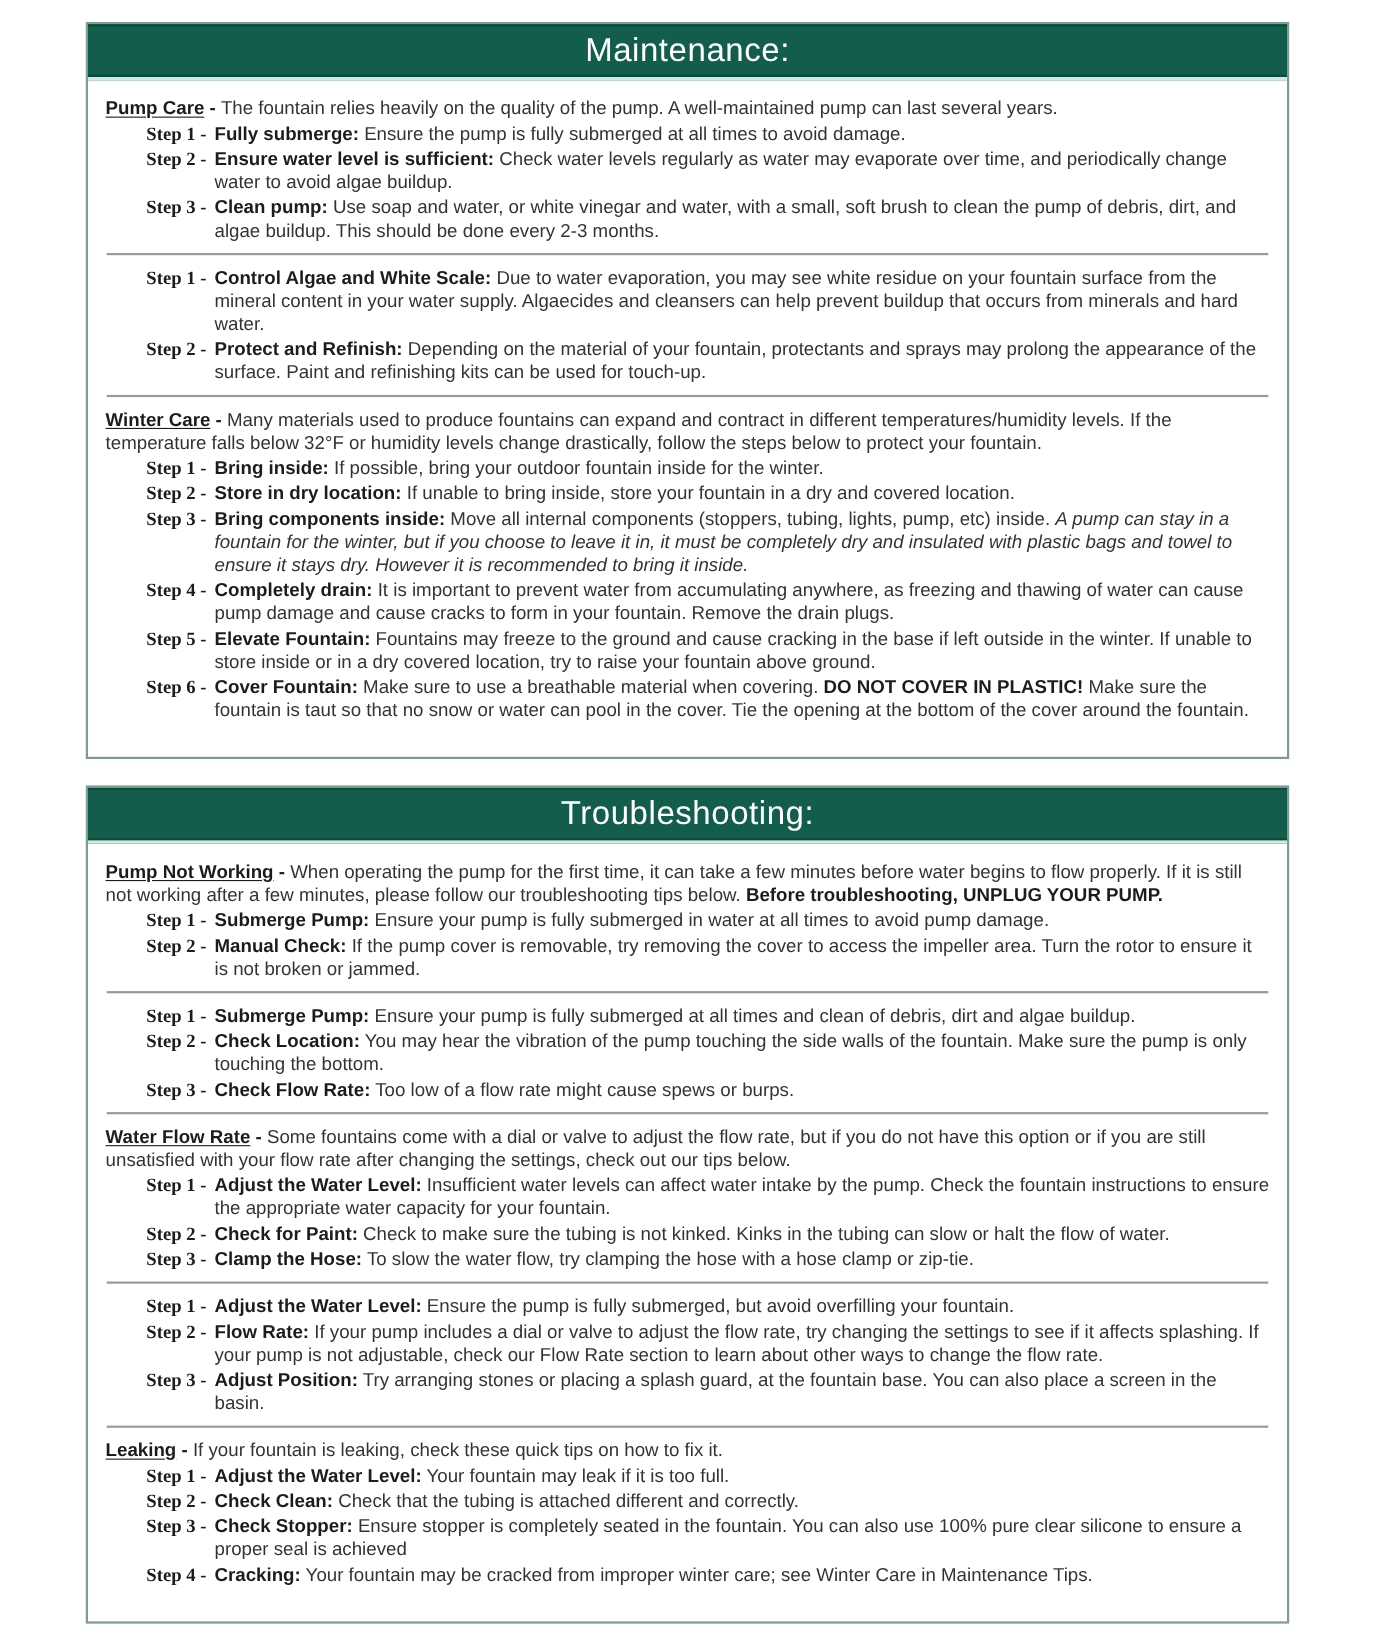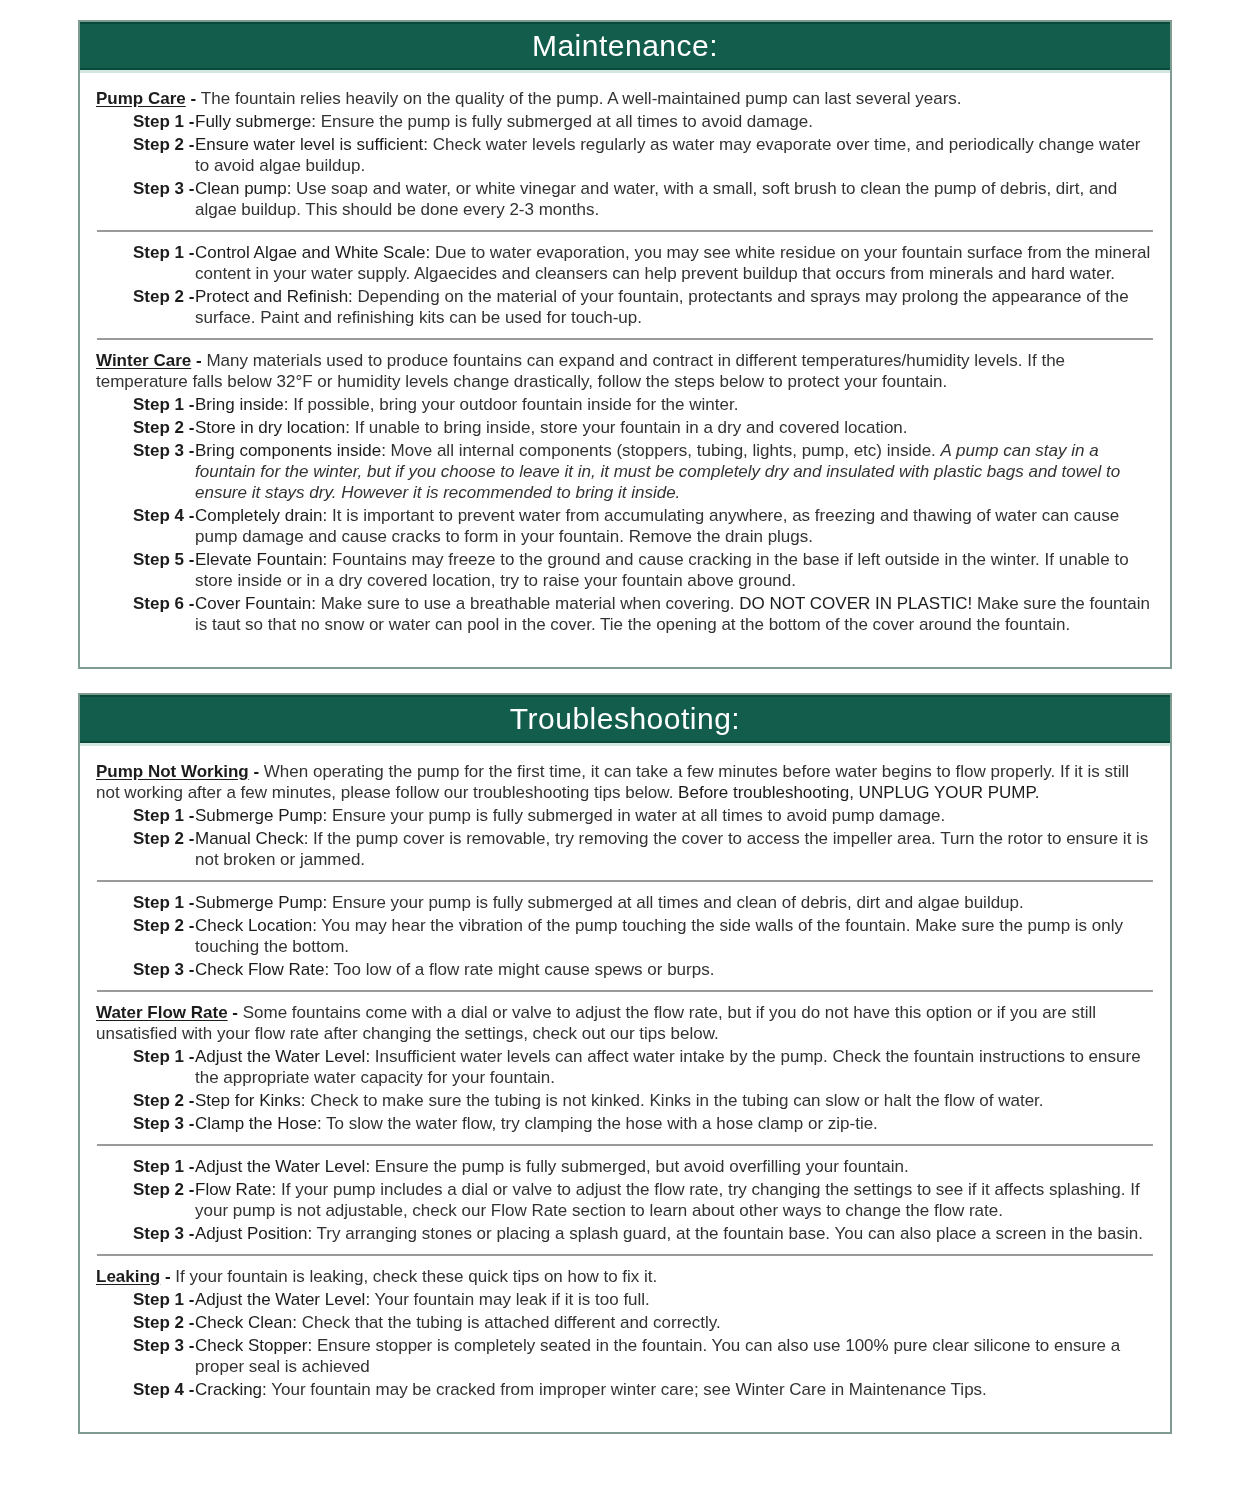--- a/index.html
+++ b/index.html
@@ -61,23 +61,24 @@
   }
   .steps { margin: 0; }
   .step {
     display: flex;
     margin: 2px 0 0 37px;
   }
   .step-num {
     flex: 0 0 62px;
     font-weight: bold;
     color: #1c1c1c;
+    font-family: Liberation Serif, serif;
   }
   .step-body { flex: 1; }
-  .seg-b { font-weight: normal; color: #1c1c1c; }
+  .seg-b { font-weight: bold; color: #1c1c1c; }
   .seg-i { font-style: italic; }
   .seg-n { }
   .divider {
     border: none;
     border-top: 2px solid #9a9a9a;
     margin: 10px 1px;
     height: 0;
   }
 </style>
 </head>
@@ -191,21 +192,21 @@
         <div class="divider"></div>
         <div class="section">
           <p class="intro"><span class="section-heading">Water Flow Rate</span><span class="heading-dash"> - </span><span class="seg-n">Some fountains come with a dial or valve to adjust the flow rate, but if you do not have this option or if you are still unsatisfied with your flow rate after changing the settings, check out our tips below.</span></p>
           <div class="steps">
             <div class="step">
               <span class="step-num">Step 1 -</span>
               <span class="step-body"><span class="seg-b">Adjust the Water Level:</span><span class="seg-n"> Insufficient water levels can affect water intake by the pump. Check the fountain instructions to ensure the appropriate water capacity for your fountain.</span></span>
             </div>
             <div class="step">
               <span class="step-num">Step 2 -</span>
-              <span class="step-body"><span class="seg-b">Step for Kinks:</span><span class="seg-n"> Check to make sure the tubing is not kinked. Kinks in the tubing can slow or halt the flow of water.</span></span>
+              <span class="step-body"><span class="seg-b">Check for Paint:</span><span class="seg-n"> Check to make sure the tubing is not kinked. Kinks in the tubing can slow or halt the flow of water.</span></span>
             </div>
             <div class="step">
               <span class="step-num">Step 3 -</span>
               <span class="step-body"><span class="seg-b">Clamp the Hose:</span><span class="seg-n"> To slow the water flow, try clamping the hose with a hose clamp or zip-tie.</span></span>
             </div>
           </div>
         </div>
         <div class="divider"></div>
         <div class="section">
           <div class="steps">

